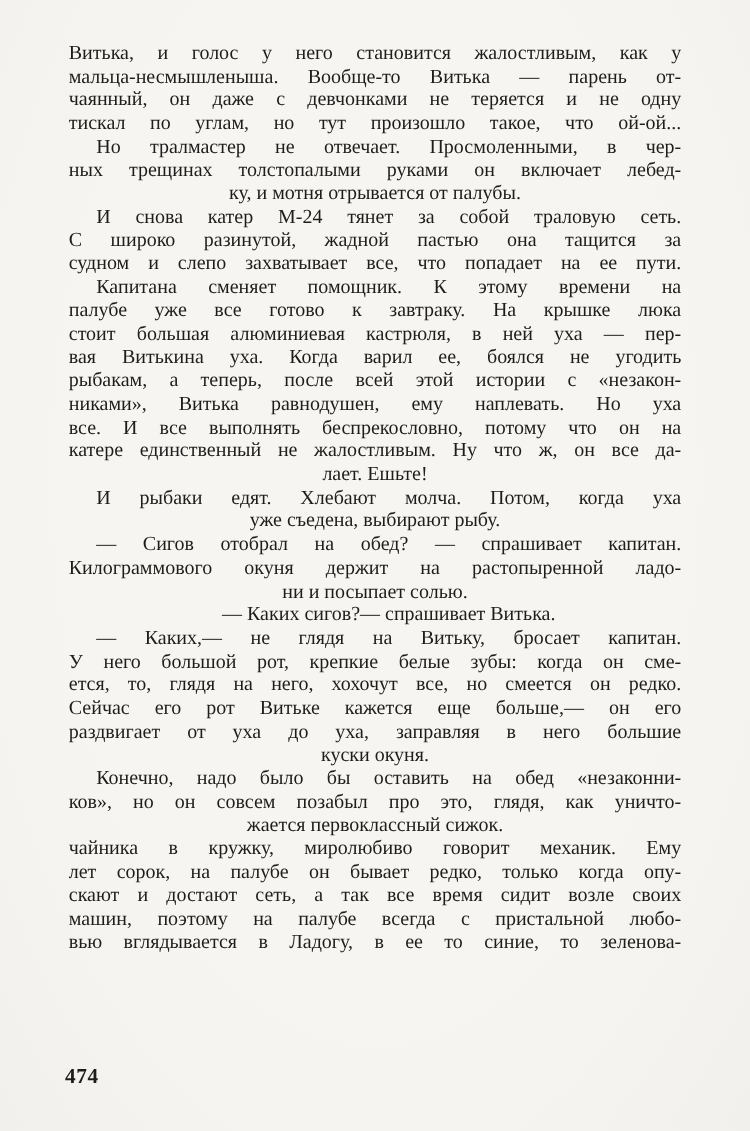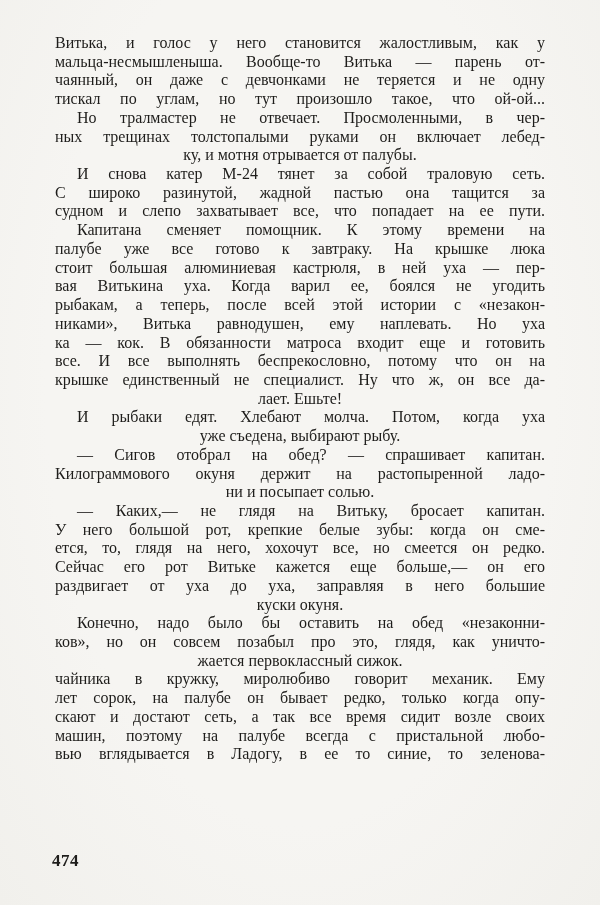--- a/index.html
+++ b/index.html
@@ -60,29 +60,29 @@
       <div class="line">ку, и мотня отрывается от палубы.</div>
       <div class="line just ind">И снова катер М-24 тянет за собой траловую сеть.</div>
       <div class="line just">С широко разинутой, жадной пастью она тащится за</div>
       <div class="line just">судном и слепо захватывает все, что попадает на ее пути.</div>
       <div class="line just ind">Капитана сменяет помощник. К этому времени на</div>
       <div class="line just">палубе уже все готово к завтраку. На крышке люка</div>
       <div class="line just">стоит большая алюминиевая кастрюля, в ней уха — пер-</div>
       <div class="line just">вая Витькина уха. Когда варил ее, боялся не угодить</div>
       <div class="line just">рыбакам, а теперь, после всей этой истории с «незакон-</div>
       <div class="line just">никами», Витька равнодушен, ему наплевать. Но уха</div>
-      <div class="line just">ка — кок. В обязанности матроса входит еще и готовить</div>
       <div class="line just">все. И все выполнять беспрекословно, потому что он на</div>
-      <div class="line just">крышке единственный не специалист. Ну что ж, он все да-</div>
+      <div class="line just">катере единственный не жалостливым. Ну что ж, он все да-</div>
       <div class="line">лает. Ешьте!</div>
       <div class="line just ind">И рыбаки едят. Хлебают молча. Потом, когда уха</div>
       <div class="line">уже съедена, выбирают рыбу.</div>
       <div class="line just ind">— Сигов отобрал на обед? — спрашивает капитан.</div>
       <div class="line just">Килограммового окуня держит на растопыренной ладо-</div>
       <div class="line">ни и посыпает солью.</div>
+      <div class="line ind">— Каких сигов?— спрашивает Витька.</div>
       <div class="line just ind">— Каких,— не глядя на Витьку, бросает капитан.</div>
       <div class="line just">У него большой рот, крепкие белые зубы: когда он сме-</div>
       <div class="line just">ется, то, глядя на него, хохочут все, но смеется он редко.</div>
       <div class="line just">Сейчас его рот Витьке кажется еще больше,— он его</div>
       <div class="line just">раздвигает от уха до уха, заправляя в него большие</div>
       <div class="line">куски окуня.</div>
       <div class="line just ind">Конечно, надо было бы оставить на обед «незаконни-</div>
       <div class="line just">ков», но он совсем позабыл про это, глядя, как уничто-</div>
       <div class="line">жается первоклассный сижок.</div>
       <div class="line just">чайника в кружку, миролюбиво говорит механик. Ему</div>

